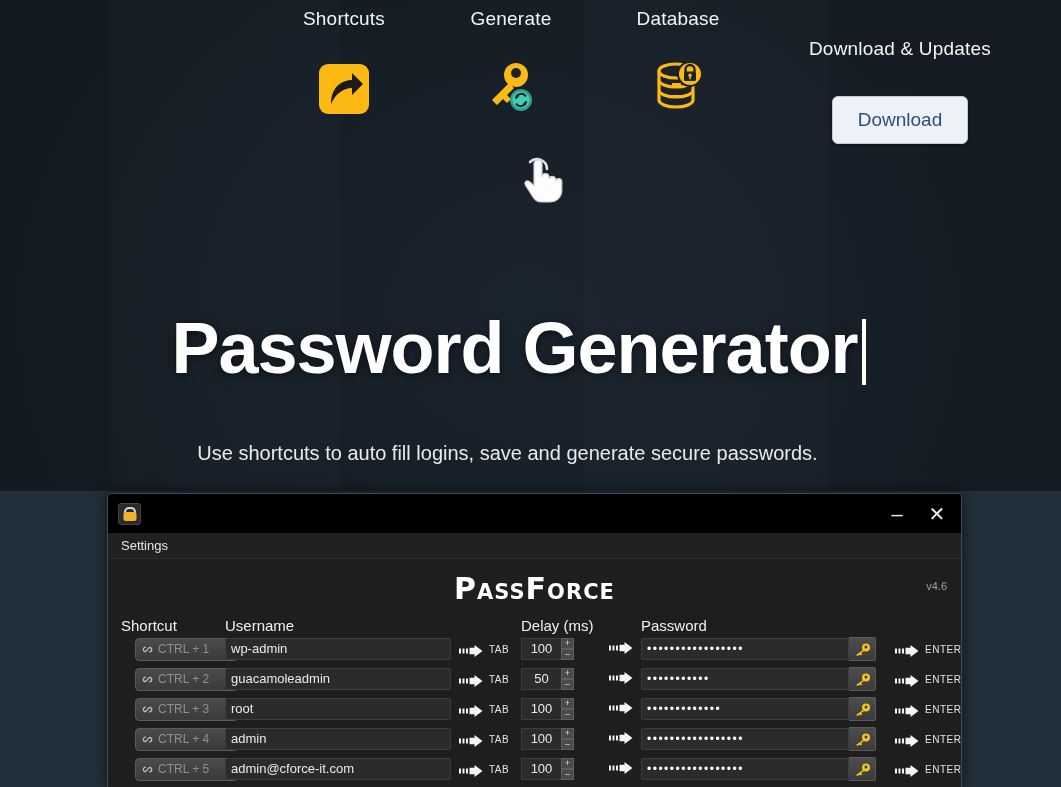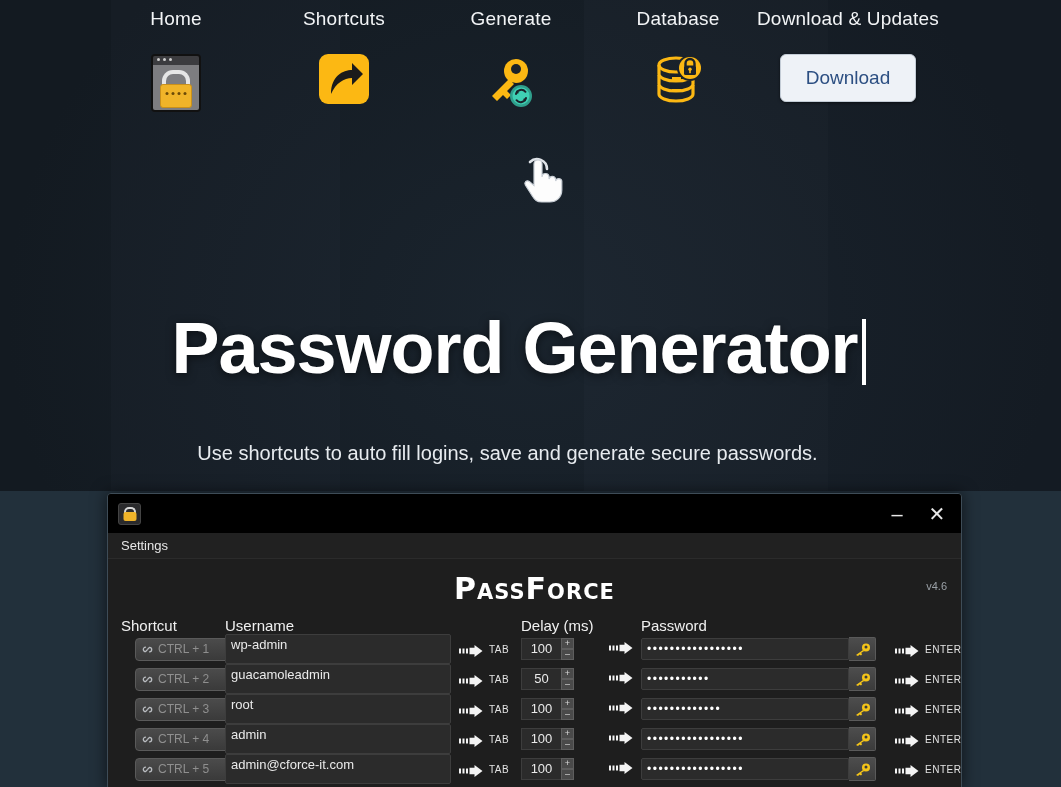--- a/index.html
+++ b/index.html
@@ -33,21 +33,21 @@
     position:absolute;left:0;top:0;width:1061px;height:140px;
   }
   .nav-item{
     position:absolute;top:8px;text-align:center;
   }
   .nav-label{
     font-size:19px;color:#f2f4f6;letter-spacing:.2px;white-space:nowrap;
     font-weight:400;
   }
   .nav-icon{
-    margin-top:24px;height:60px;display:flex;align-items:flex-start;justify-content:center;
+    margin-top:24px;height:60px;display:flex;align-items:flex-end;justify-content:center;
   }
 
   
   .ic-home{width:50px;height:58px;position:relative;}
   .ic-home .frame{position:absolute;inset:0;background:#2a2a2c;border:2px solid #111;border-radius:4px;}
   .ic-home .titlebar{position:absolute;left:2px;right:2px;top:2px;height:9px;background:#3c3c3f;border-radius:2px 2px 0 0;}
   .ic-home .dot{position:absolute;top:4px;width:3px;height:3px;border-radius:50%;background:#cfcfcf;}
   .ic-home .body{position:absolute;left:2px;right:2px;top:11px;bottom:2px;background:#7d7d80;border-radius:0 0 2px 2px;}
   .ic-home .shackle{position:absolute;left:50%;transform:translateX(-50%);top:16px;width:20px;height:18px;border:4px solid #e6e6e6;border-bottom:none;border-radius:11px 11px 0 0;}
   .ic-home .lockbody{position:absolute;left:50%;transform:translateX(-50%);top:30px;width:30px;height:22px;background:#f0b429;border-radius:3px;border:1px solid #c9901b;}
@@ -135,21 +135,21 @@
   .sc-btn{
     width:96px;height:21px;border-radius:4px;
     background:linear-gradient(#4b4b4b,#3a3a3a);
     border:1px solid #5a5a5a;
     display:flex;align-items:center;gap:4px;padding-left:5px;
     font-size:12px;color:#8f8f8f;cursor:pointer;margin-left:14px;
   }
   .chain{width:13px;height:11px;flex:0 0 13px;}
 
   .txt{
-    width:226px;height:30px;background:#2b2b2b;border:1px solid #3d3d3d;
+    width:226px;height:22px;background:#2b2b2b;border:1px solid #3d3d3d;
     border-radius:2px;color:#eaeaea;font-size:13px;
     padding:0 5px;line-height:20px;box-sizing:border-box;
     white-space:nowrap;overflow:hidden;
   }
   .tabcell{display:flex;align-items:center;gap:6px;}
   .arrow-ico{width:24px;height:12px;flex:0 0 24px;}
   .tabtxt{font-size:10px;color:#e3e3e3;letter-spacing:.5px;}
 
   .spin{display:flex;align-items:flex-end;}
   .spin .num{
@@ -182,41 +182,20 @@
 </head>
 <body>
 
 <div class="bg-bands"></div>
 <div class="bg-vig"></div>
 
 <div class="page">
 
   <div class="nav">
 
-    <div class="nav-item" style="left:116px;width:120px;">
-      <div class="nav-label">Home</div>
-      <div class="nav-icon">
-        <div class="ic-home">
-          <div class="frame"></div>
-          <div class="titlebar"></div>
-          <div class="dot" style="left:6px;"></div>
-          <div class="dot" style="left:12px;"></div>
-          <div class="dot" style="left:18px;"></div>
-          <div class="body"></div>
-          <div class="shackle"></div>
-          <div class="lockbody"></div>
-          <div class="pins">
-              <i></i>
-              <i></i>
-              <i></i>
-              <i></i>
-            </div>
-        </div>
-      </div>
-    </div>
 
     <div class="nav-item" style="left:284px;width:120px;">
       <div class="nav-label">Shortcuts</div>
       <div class="nav-icon">
         <div class="ic-short">
           <svg width="50" height="50" viewBox="0 0 50 50">
             <path d="M12 40 C12 22 24 16 33 16 L33 9 L44 20 L33 31 L33 24 C25 24 17 29 12 40 Z" fill="#1b1b1b"></path>
           </svg>
         </div>
       </div>
@@ -257,21 +236,21 @@
             <circle cx="38" cy="14" r="11" fill="#fcb813"></circle>
             <path d="M33.5 12 v-2.5 a4.5 4.5 0 0 1 9 0 V12" stroke="#1b222a" stroke-width="2.4" fill="none"></path>
             <rect x="32" y="11.5" width="12" height="9.5" rx="1.6" fill="#1b222a"></rect>
             <circle cx="38" cy="15.2" r="1.7" fill="#fcb813"></circle>
             <rect x="37.2" y="15.8" width="1.6" height="3.4" fill="#fcb813"></rect>
           </svg>
         </div>
       </div>
     </div>
 
-    <div class="nav-item" style="left:748px;width:200px;">
+    <div class="nav-item" style="left:800px;width:200px;margin-top:30px;">
       <div class="nav-label">Download &amp; Updates</div>
       <div class="nav-icon">
         <div class="download-btn">Download</div>
       </div>
     </div>
   </div>
 
   <div class="hand">
     <svg width="52" height="56" viewBox="0 0 52 56">
       <path d="M14 14 a10 10 0 0 1 17 7" stroke="#dfe3e8" stroke-width="2.6" fill="none" stroke-linecap="round"></path>

